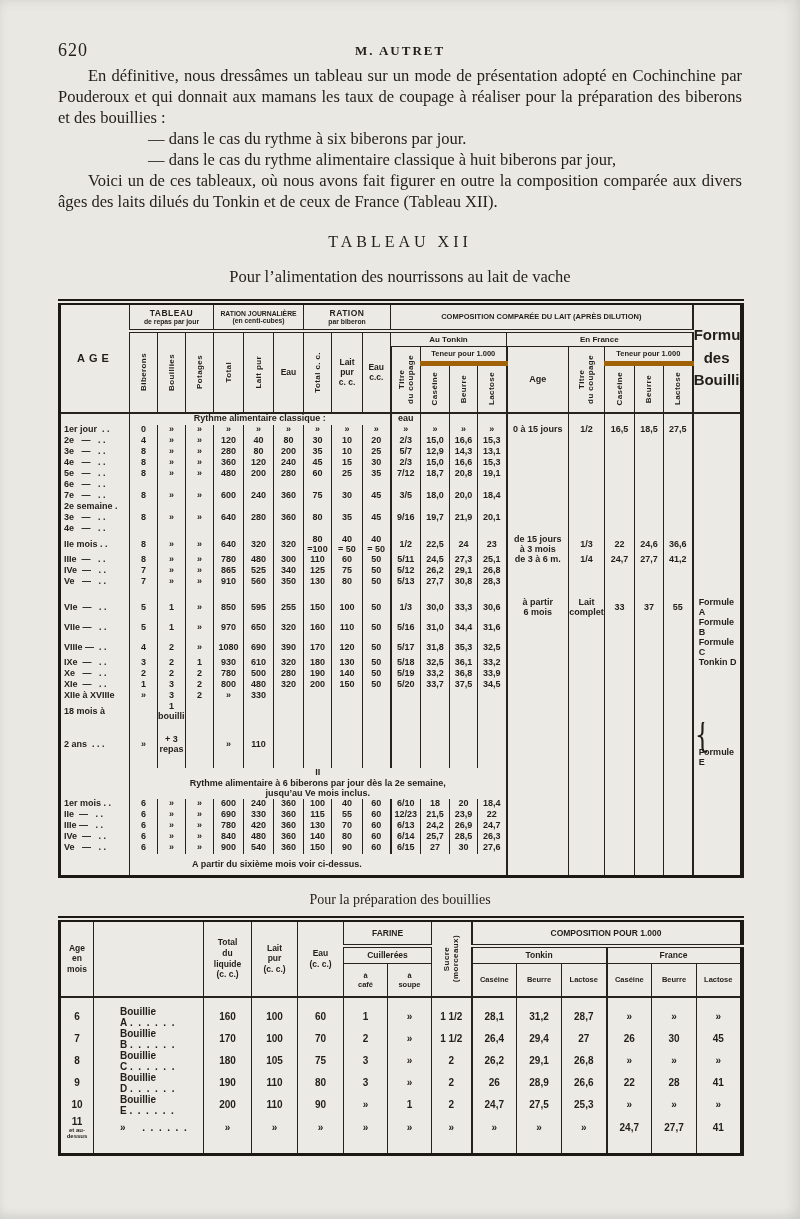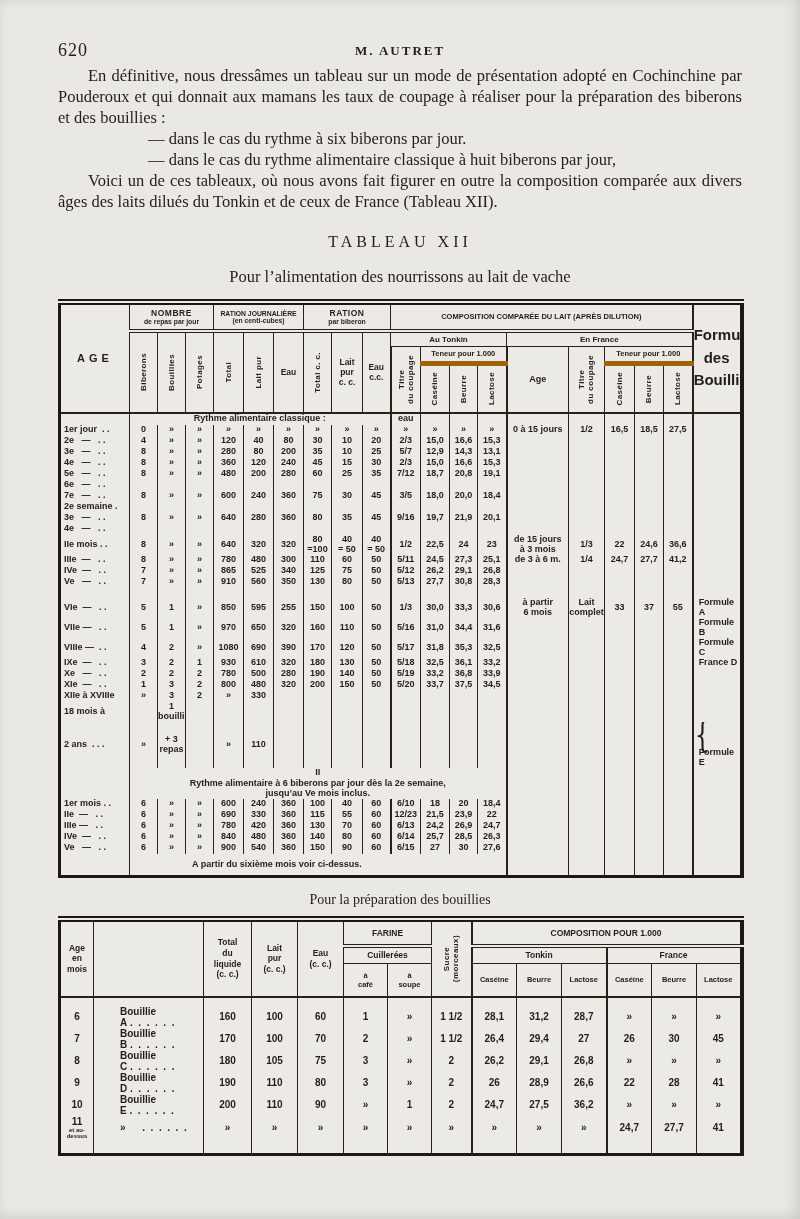--- a/index.html
+++ b/index.html
@@ -108,21 +108,21 @@
           <col style="width:36px">
           <col style="width:30px">
           <col style="width:29px">
           <col style="width:29px">
         <col style="width:49px">
       </colgroup>
       <thead>
         <tr class="h1">
           <th rowspan="4" class="c-age">AGE</th>
           <th colspan="3" class="grp">
-            <div class="g1">NOMBRE</div>
+            <div class="g1">TABLEAU</div>
             <div class="g2">de repas par jour</div>
           </th>
           <th colspan="3" class="grp">
             <div class="g2">RATION JOURNALIÈRE</div>
             <div class="g2">(en centi-cubes)</div>
           </th>
           <th colspan="3" class="grp">
             <div class="g1">RATION</div>
             <div class="g2">par biberon</div>
           </th>
@@ -653,21 +653,21 @@
             <td>50</td>
             <td class="bl2">5/18</td>
             <td>32,5</td>
             <td>36,1</td>
             <td>33,2</td>
             <td class="frage bl2"></td>
             <td></td>
             <td></td>
             <td></td>
             <td></td>
-            <td class="fml bl2">France D</td>
+            <td class="fml bl2">Tonkin D</td>
           </tr>
           <tr>
             <td class="age">Xe&nbsp;&nbsp;&nbsp;—&nbsp;&nbsp;&nbsp;.&nbsp;.</td>
             <td>2</td>
             <td>2</td>
             <td>2</td>
             <td>780</td>
             <td>500</td>
             <td>280</td>
             <td>190</td>
@@ -1046,21 +1046,21 @@
             <td class="t2age">10</td>
             <td class="t2name">Bouillie E&nbsp;.&nbsp;&nbsp;.&nbsp;&nbsp;.&nbsp;&nbsp;.&nbsp;&nbsp;.&nbsp;&nbsp;.</td>
             <td>200</td>
             <td>110</td>
             <td>90</td>
             <td>»</td>
             <td>1</td>
             <td>2</td>
             <td class="bl2">24,7</td>
             <td>27,5</td>
-            <td>36,2</td>
+            <td>25,3</td>
             <td class="bl2">»</td>
             <td>»</td>
             <td>»</td>
           </tr>
           <tr>
             <td class="t2age">11<span class="age-sub">et au-dessus</span></td>
             <td class="t2name">»&nbsp;&nbsp;&nbsp;&nbsp;&nbsp;&nbsp;.&nbsp;&nbsp;.&nbsp;&nbsp;.&nbsp;&nbsp;.&nbsp;&nbsp;.&nbsp;&nbsp;.</td>
             <td>»</td>
             <td>»</td>
             <td>»</td>

